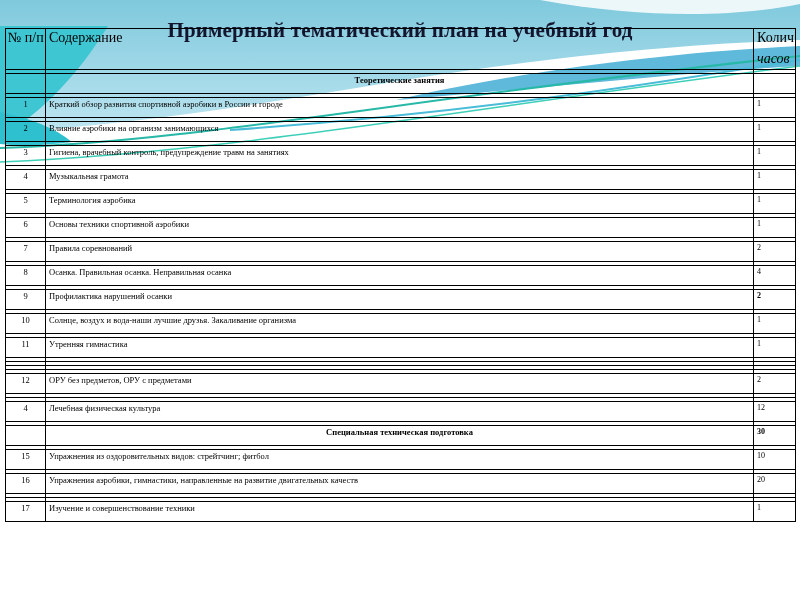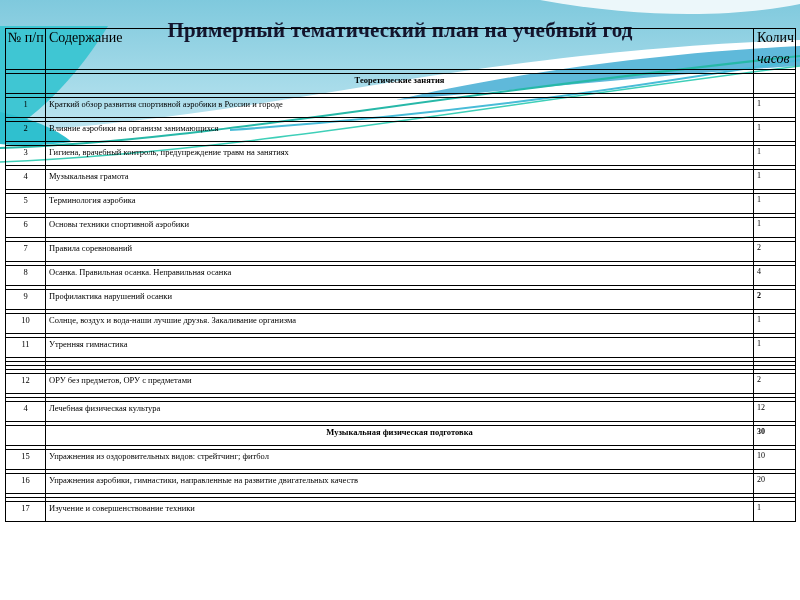--- a/index.html
+++ b/index.html
@@ -237,21 +237,21 @@
         <td class="txt">Лечебная физическая культура</td>
         <td class="hrs">12</td>
       </tr>
       <tr class="sp">
         <td class="num"></td>
         <td class="txt"></td>
         <td class="hrs"></td>
       </tr>
       <tr class="section">
         <td class="num"></td>
-        <td class="txt">Музыкальная физическая подготовка</td>
+        <td class="txt">Специальная техническая подготовка</td>
         <td class="hrs b">30</td>
       </tr>
       <tr class="sp">
         <td class="num"></td>
         <td class="txt"></td>
         <td class="hrs"></td>
       </tr>
       <tr class="data">
         <td class="num">15</td>
         <td class="txt">Упражнения из оздоровительных видов: стрейтчинг;  фитбол</td>

